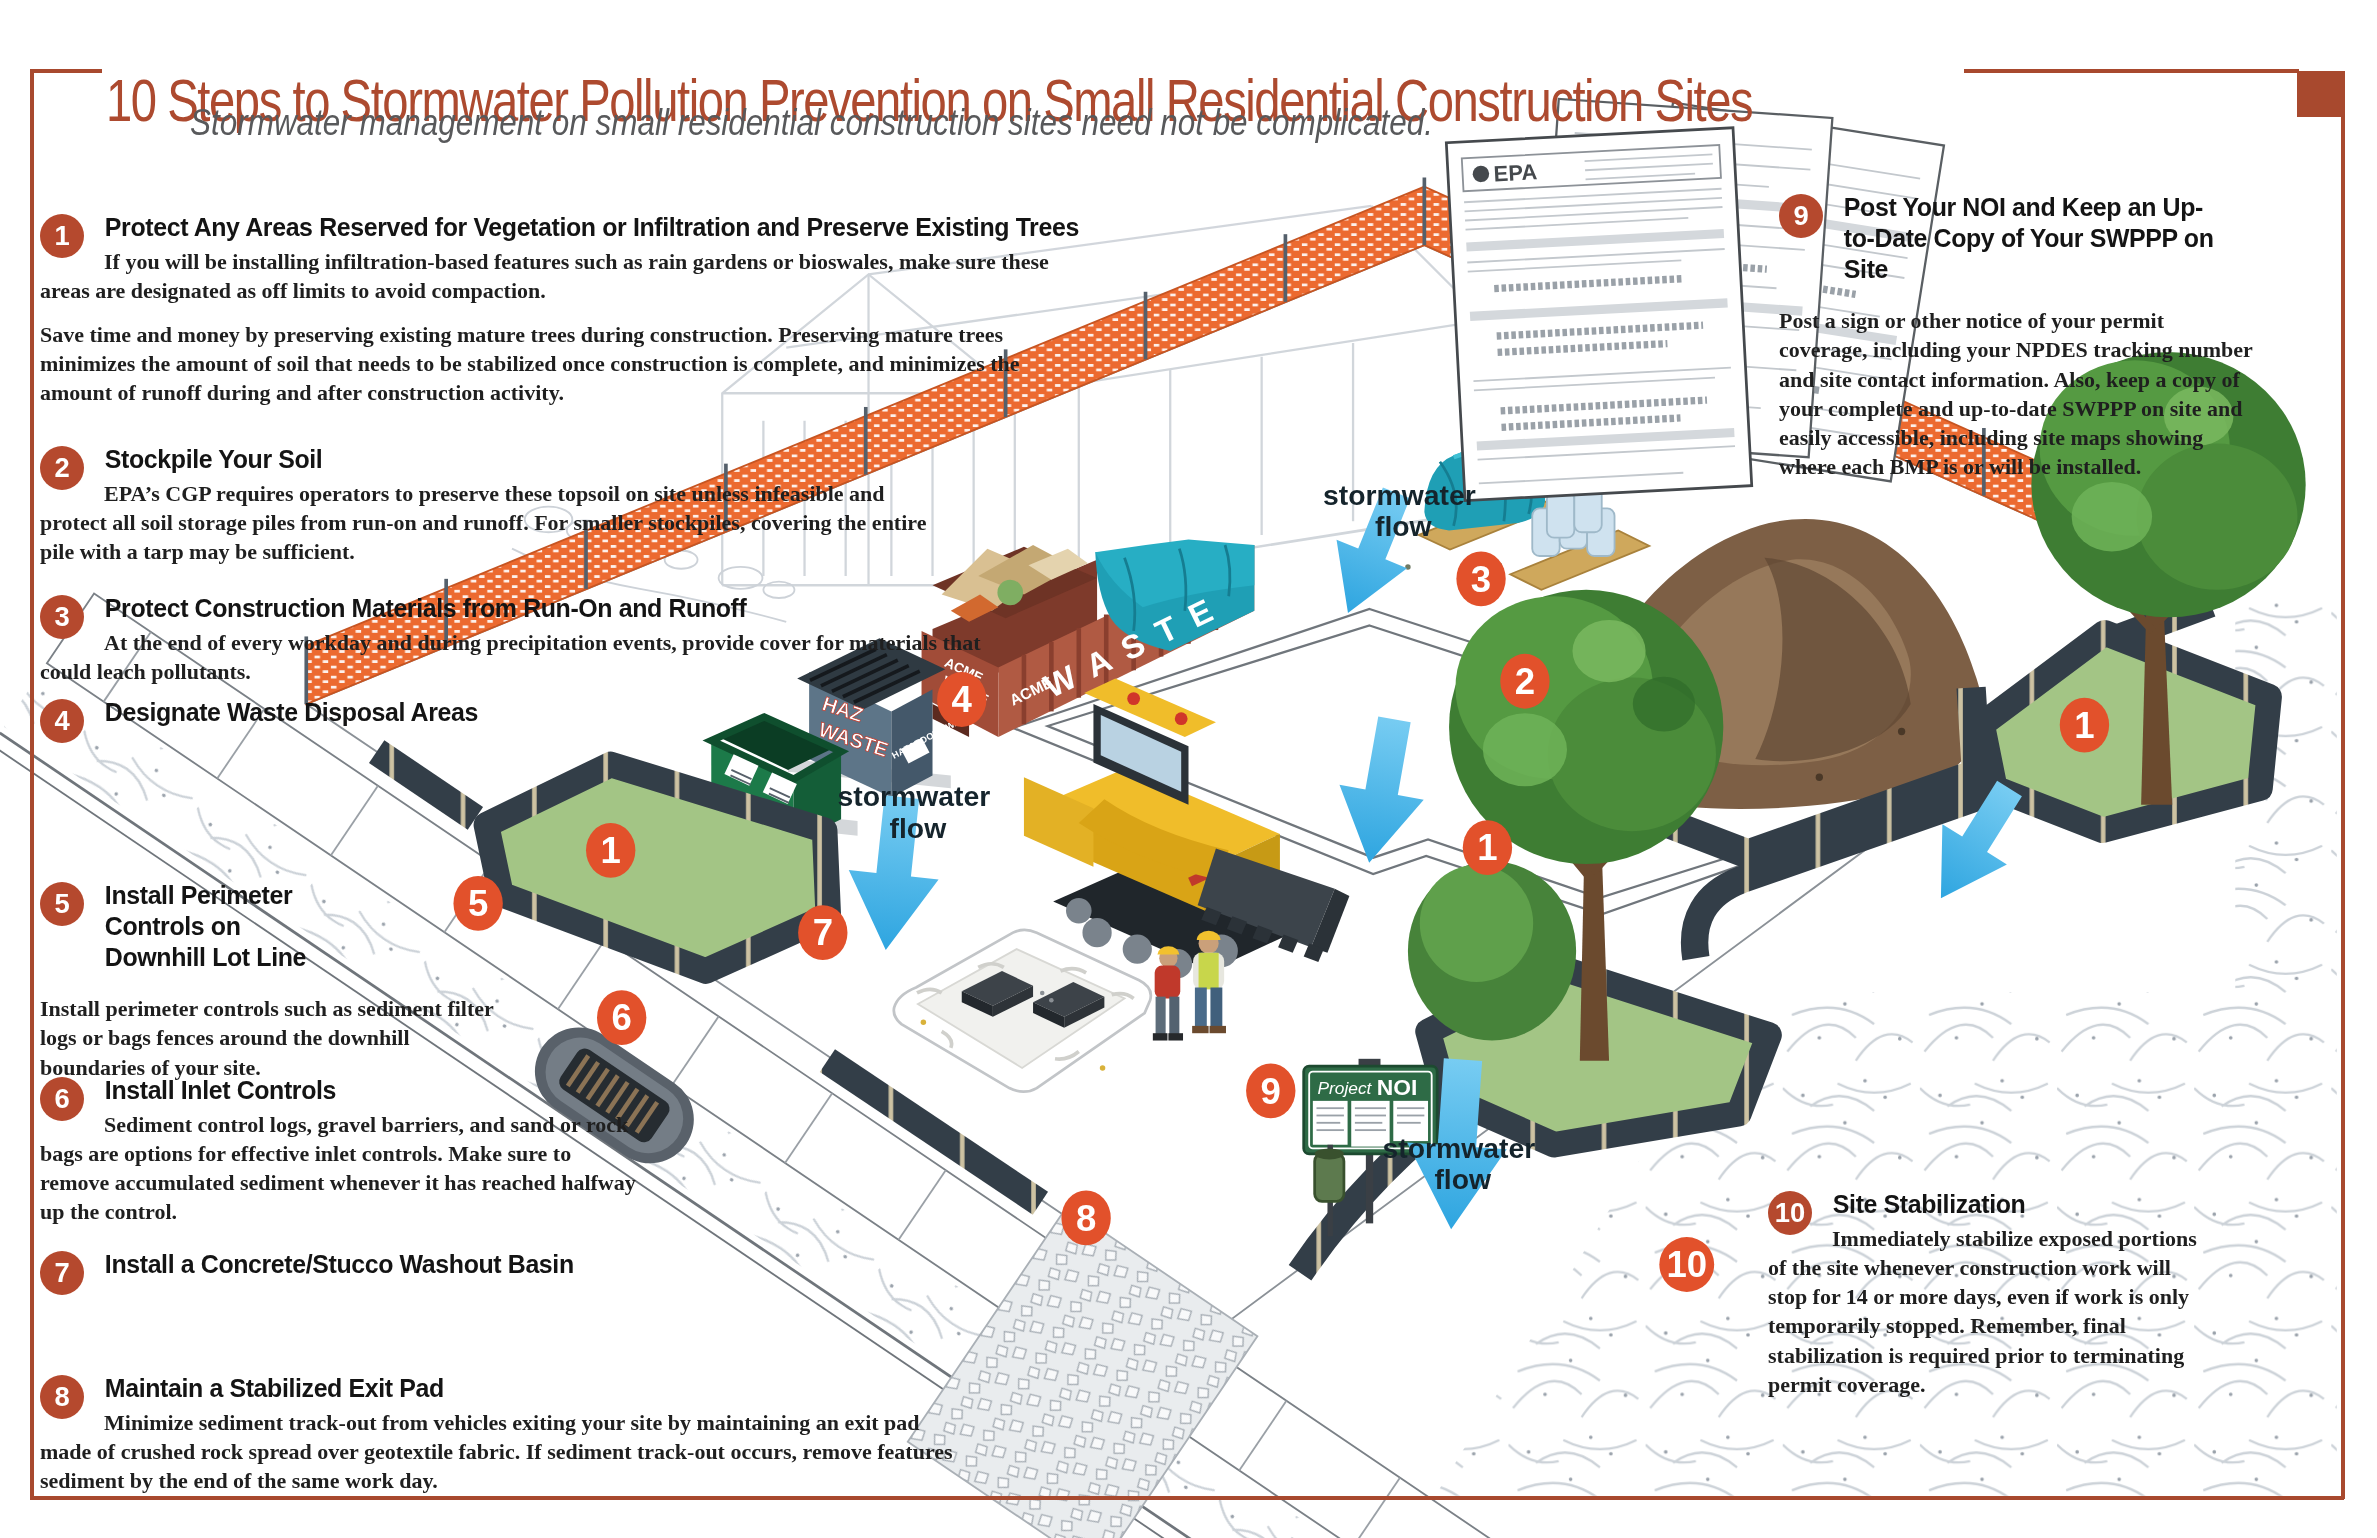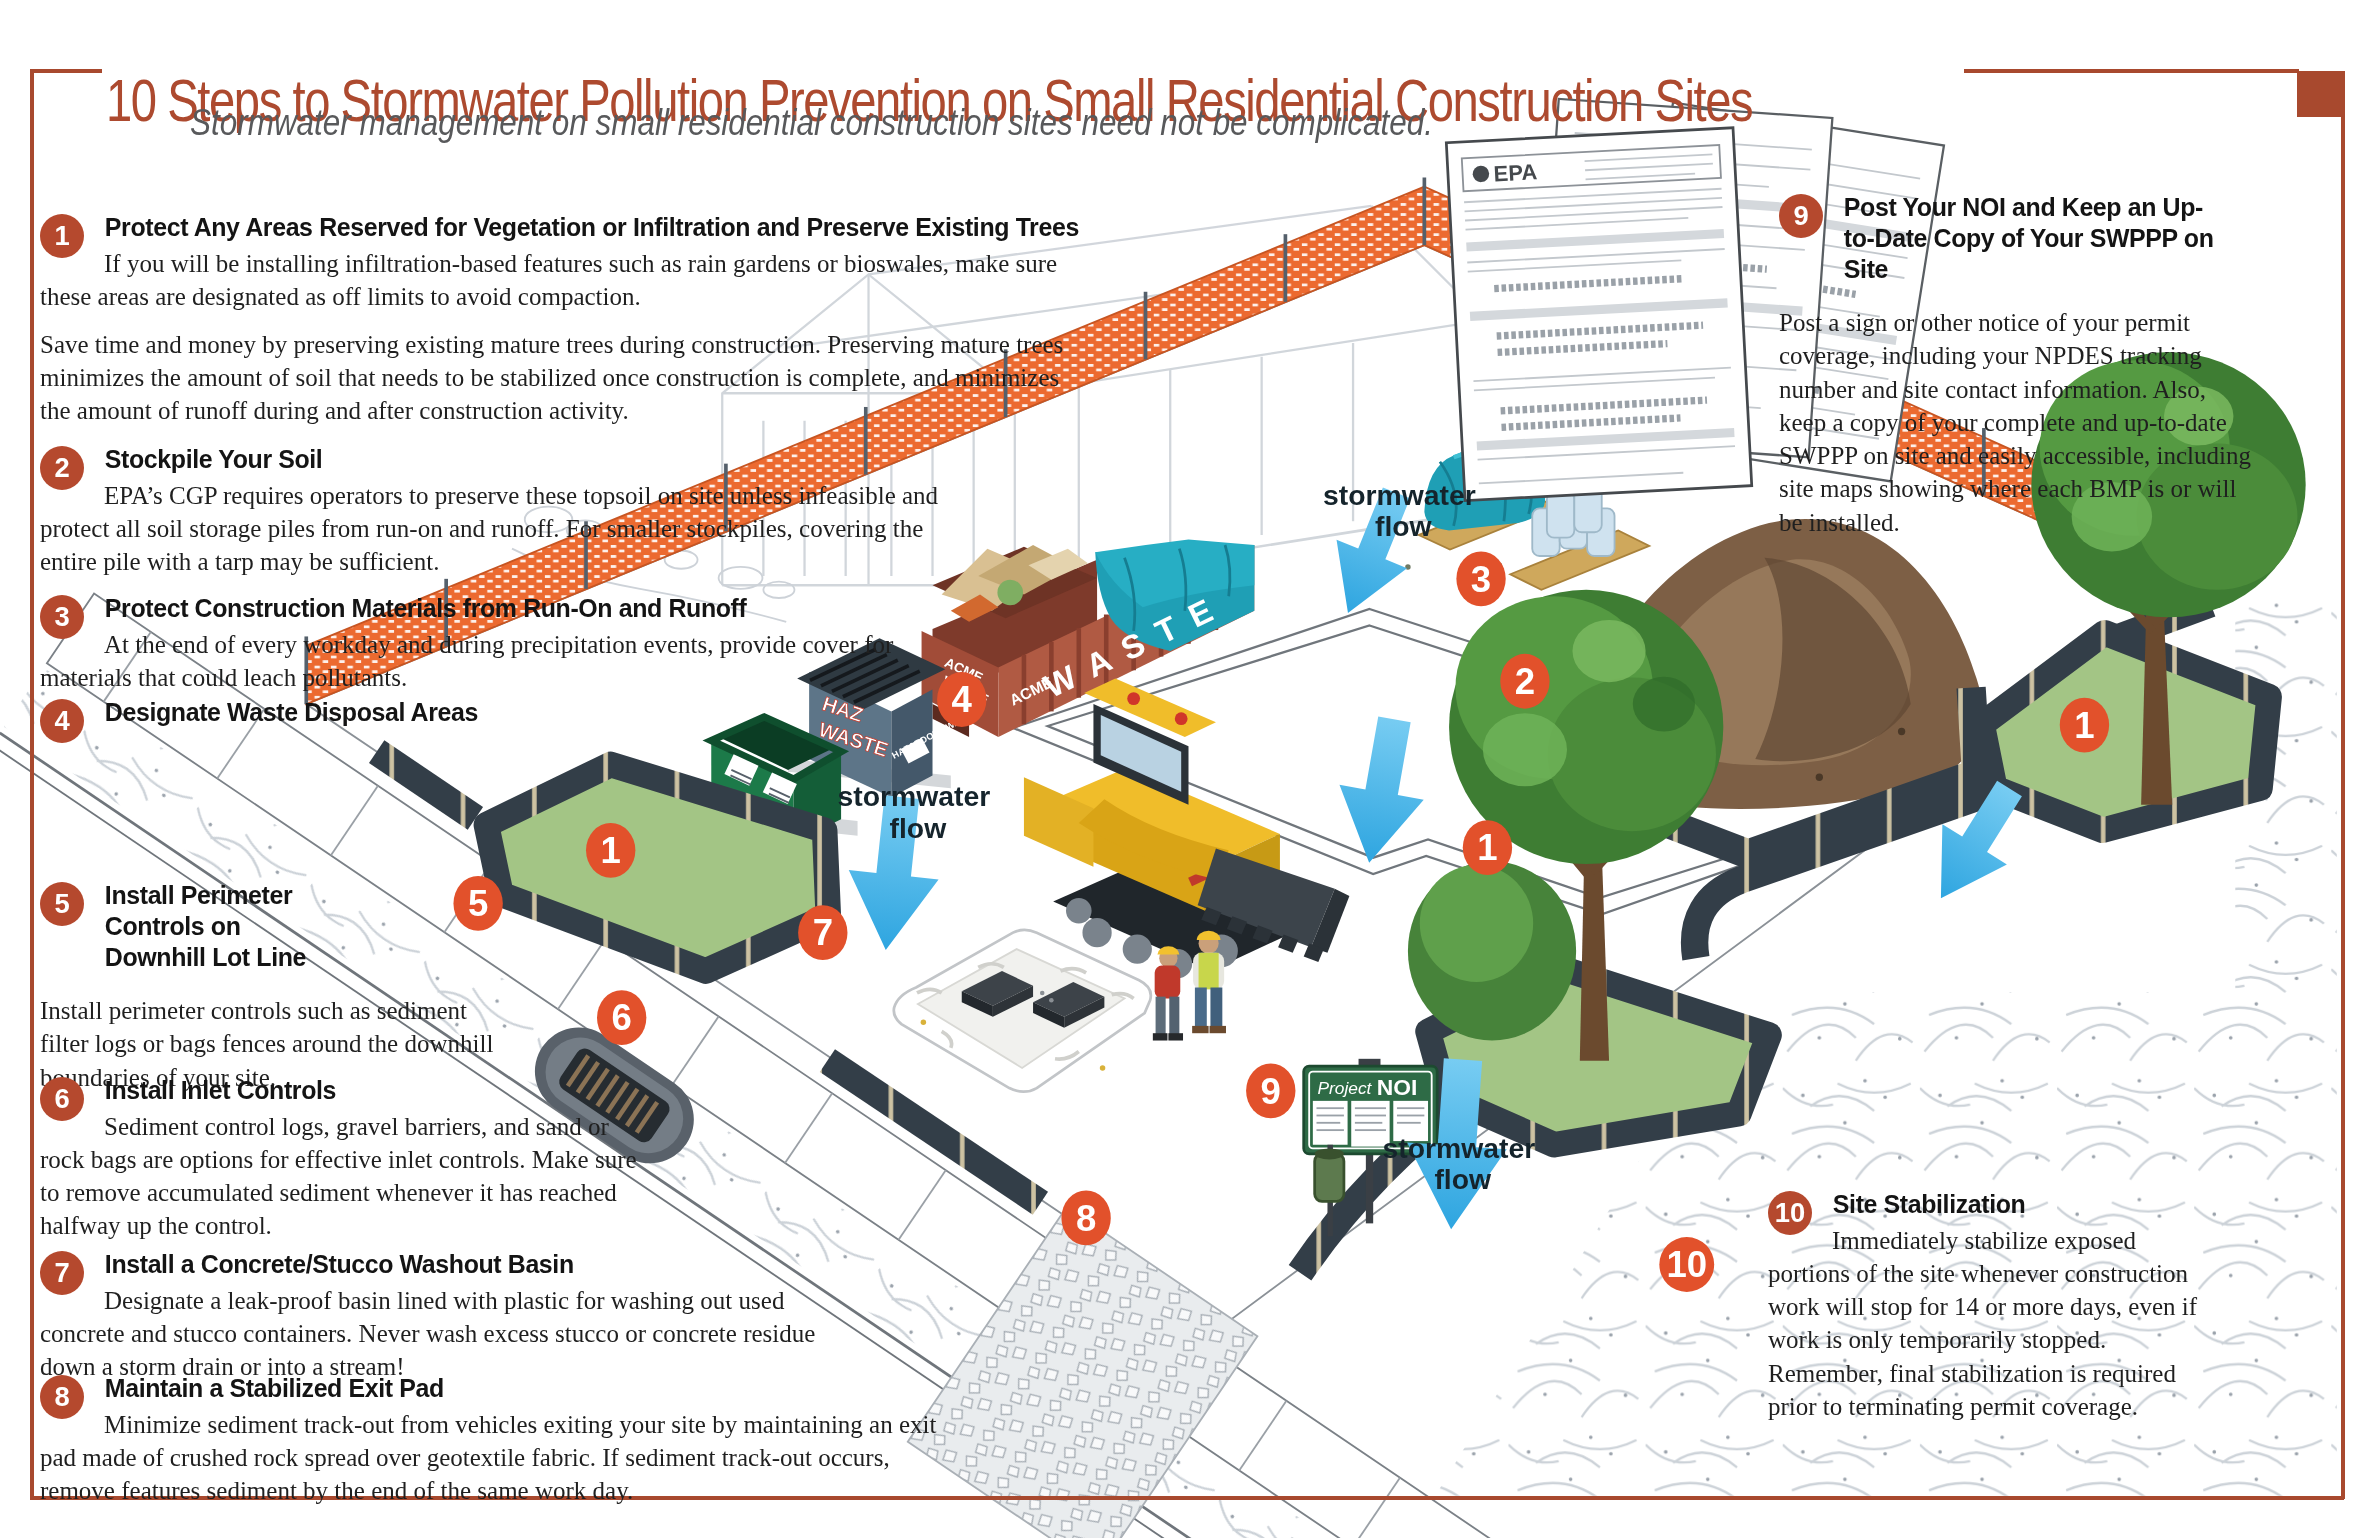--- a/index.html
+++ b/index.html
@@ -13,22 +13,22 @@
   #subtitle{position:absolute;left:190px;top:102px;font-size:37px;font-style:italic;color:#58595b;
          white-space:nowrap;transform:scaleX(.85);transform-origin:left top;}
   
   .step{position:absolute;}
   .sbadge{position:absolute;left:0;top:1.8px;width:44px;height:44px;border-radius:50%;
           background:#b5492e;color:#fff;font-weight:bold;font-size:27.4px;line-height:44px;
           text-align:center;font-family:"Liberation Sans",sans-serif;}
   .shead{margin:0;padding-left:69px;font-size:26.5px;line-height:1.17;font-weight:bold;color:#141414;
          letter-spacing:-0.4px;transform:scaleX(.94);transform-origin:left top;}
   .shead.nowrap{white-space:nowrap;}
-  .sbody{margin:21px 0 0 0;font-family:"Liberation Serif",serif;font-size:25px;line-height:1.33;
-         color:#1f1f1f;}
+  .sbody{margin:21px 0 0 0;font-family:"Liberation Serif",serif;font-size:22px;line-height:1.33;
+         color:#1f1f1f;font-weight:bold;}
   .sbody.first{text-indent:64px;margin-top:3.7px;}
   .sbody.gap{margin-top:14.6px;}
   
   #scene{position:absolute;left:0;top:0;z-index:0;}
   .stepwrap{z-index:2;}
   text{font-family:"Liberation Sans",sans-serif;}
   .flowlabel{font-size:31px;font-weight:bold;fill:#15242c;text-anchor:middle;}
   .bignum{font-size:40px;font-weight:bold;fill:#ffffff;text-anchor:middle;}
 </style>
 </head>
@@ -589,21 +589,20 @@
 
 <div class="step stepwrap" style="left:40px;top:1075px;width:604px;">
   <span class="sbadge">6</span>
   <h2 class="shead">Install Inlet Controls</h2>
   <p class="sbody first">Sediment control logs, gravel barriers, and sand or rock bags are options for effective inlet controls. Make sure to remove accumulated sediment whenever it has reached halfway up the control.</p>
 </div>
 
 <div class="step stepwrap" style="left:40px;top:1249px;width:805px;">
   <span class="sbadge">7</span>
   <h2 class="shead">Install a Concrete/Stucco Washout Basin</h2>
-  <p class="sbody first">Designate a leak-proof basin lined with plastic for washing out used concrete and stucco containers. Never wash excess stucco or concrete residue down a storm drain or into a stream!</p>
 </div>
 
 <div class="step stepwrap" style="left:40px;top:1373px;width:924px;">
   <span class="sbadge">8</span>
   <h2 class="shead">Maintain a Stabilized Exit Pad</h2>
   <p class="sbody first">Minimize sediment track-out from vehicles exiting your site by maintaining an exit pad made of crushed rock spread over geotextile fabric. If sediment track-out occurs, remove features sediment by the end of the same work day.</p>
 </div>
 
 <div class="step stepwrap" style="left:1779px;top:192px;width:475px;">
   <span class="sbadge">9</span>

